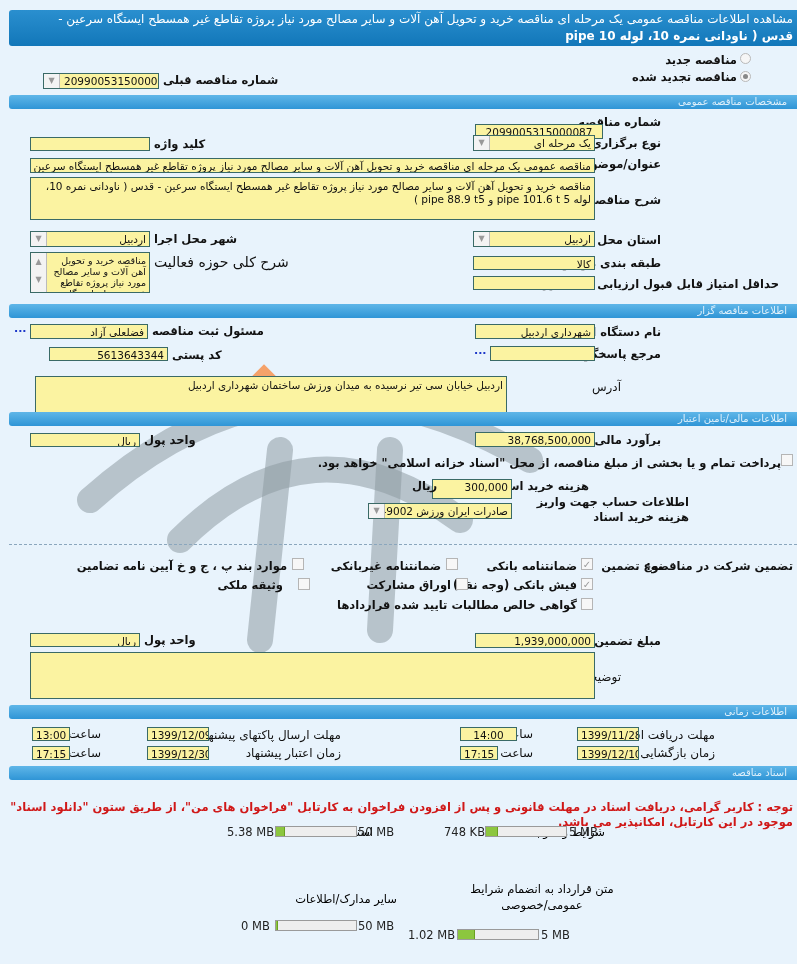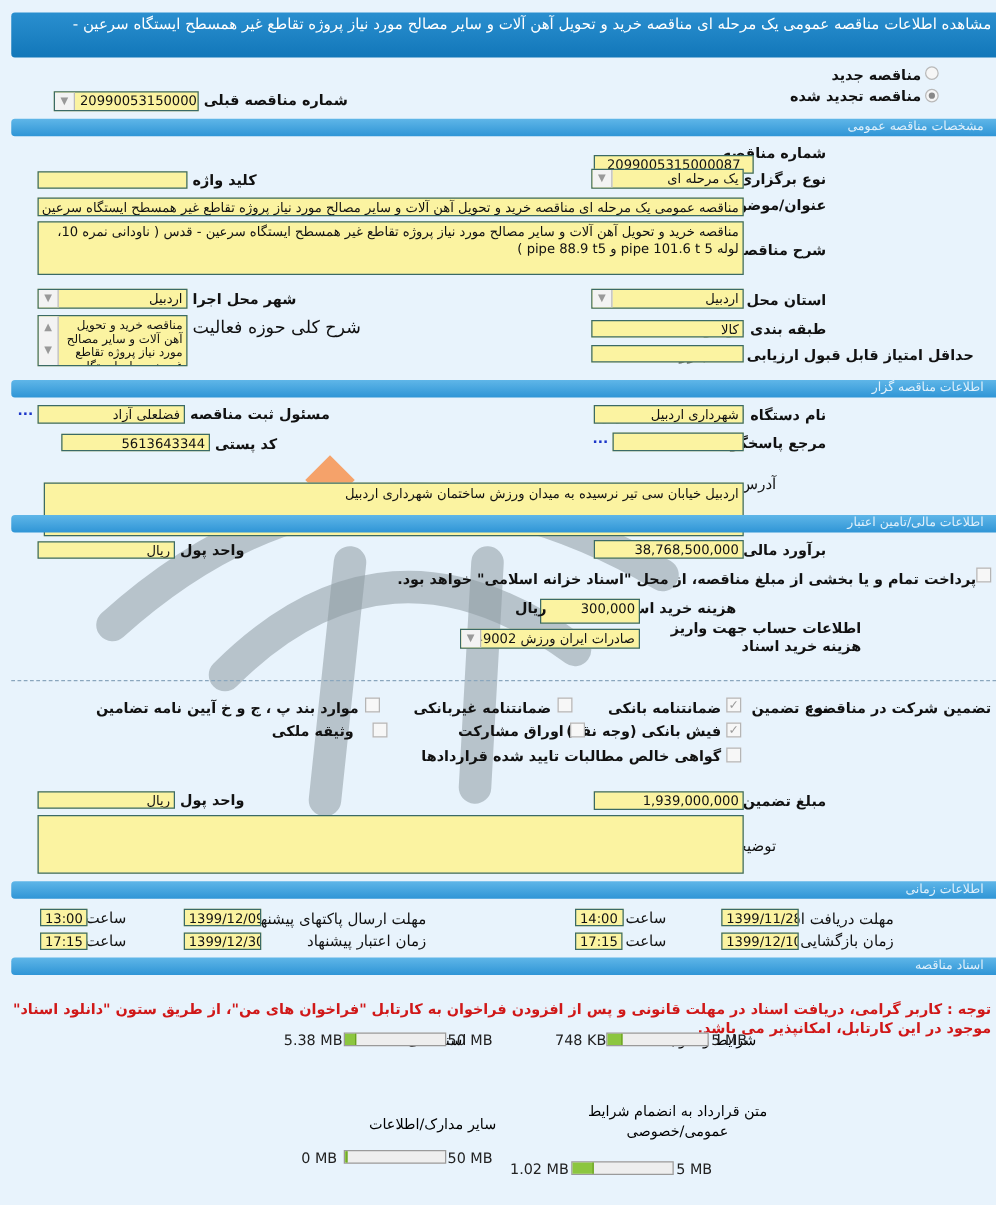--- a/index.html
+++ b/index.html
@@ -72,20 +72,21 @@
     <path d="M30 170 Q 230 -10 470 130"></path>
     <path d="M120 210 Q 250 80 400 190"></path>
     <path d="M220 120 L 200 310"></path>
     <path d="M330 120 L 320 300"></path>
   </g>
   <rect x="190" y="40" width="28" height="28" fill="#f5a26a" transform="rotate(45 204 54)"></rect>
 </svg>
 
 <div class="title-bar">
   <div class="l1">مشاهده اطلاعات مناقصه عمومی یک مرحله ای مناقصه خرید و تحویل آهن آلات و سایر مصالح مورد نیاز پروژه تقاطع غیر همسطح ایستگاه سرعین -</div>
+  <div>قدس ( ناودانی نمره 10، لوله pipe 10</div>
 </div>
 
 <div class="radio" style="left:740px;top:53px"></div>
 <div class="lbl b" style="right:60px;top:53px">مناقصه جدید</div>
 <div class="radio on" style="left:740px;top:71px"></div>
 <div class="lbl b" style="right:60px;top:70px">مناقصه تجدید شده</div>
 
 <div class="lbl b" style="left:163px;top:73px">شماره مناقصه قبلی</div>
 <div class="field num" style="left:43px;top:73px;width:116px;height:16px;padding-left:20px">
   <span class="dd-btn">▼</span>
@@ -146,21 +147,21 @@
 <div class="dots" style="left:14px;top:322px">...</div>
 
 <div class="lbl b" style="right:136px;top:347px">مرجع پاسخگویی</div>
 <div class="field" style="left:490px;top:346px;width:105px;height:15px"></div>
 <div class="dots" style="left:474px;top:344px">...</div>
 
 <div class="lbl b" style="left:172px;top:348px">کد پستی</div>
 <div class="field num" style="left:49px;top:347px;width:119px;height:14px;text-align:right">5613643344</div>
 
 <div class="lbl" style="right:176px;top:380px;font-size:12px">آدرس</div>
-<div class="field area" style="left:35px;top:386px;width:560px;height:43px">اردبیل خیابان سی تیر نرسیده به میدان ورزش ساختمان شهرداری اردبیل</div>
+<div class="field area" style="left:35px;top:376px;width:472px;height:43px">اردبیل خیابان سی تیر نرسیده به میدان ورزش ساختمان شهرداری اردبیل</div>
 
 <div class="section-band" style="top:412px">اطلاعات مالی/تامین اعتبار</div>
 
 <div class="lbl b" style="right:136px;top:433px">برآورد مالی</div>
 <div class="field num" style="left:475px;top:432px;width:120px;height:15px;text-align:right">38,768,500,000</div>
 
 <div class="lbl b" style="left:144px;top:433px">واحد پول</div>
 <div class="field" style="left:30px;top:433px;width:110px;height:14px">ریال</div>
 
 <div class="chk" style="left:781px;top:454px"></div>
@@ -209,21 +210,21 @@
 <div class="field" style="left:30px;top:633px;width:110px;height:14px">ریال</div>
 
 <div class="lbl" style="right:176px;top:670px;font-size:12px">توضیحات</div>
 <div class="field area" style="left:30px;top:652px;width:565px;height:47px"></div>
 
 <div class="section-band" style="top:705px">اطلاعات زمانی</div>
 
 <div class="lbl" style="right:82px;top:728px;font-size:12px">مهلت دریافت اسناد</div>
 <div class="field num" style="left:577px;top:727px;width:62px;height:14px">1399/11/28</div>
 <div class="lbl" style="right:264px;top:727px;font-size:12px">ساعت</div>
-<div class="field num" style="left:460px;top:727px;width:39px;height:14px;">14:00</div>
+<div class="field num" style="left:460px;top:727px;width:57px;height:14px;text-align:center">14:00</div>
 
 <div class="lbl" style="right:456px;top:728px;font-size:12px">مهلت ارسال پاکتهای پیشنهاد</div>
 <div class="field num" style="left:147px;top:727px;width:62px;height:14px">1399/12/09</div>
 <div class="lbl" style="right:696px;top:727px;font-size:12px">ساعت</div>
 <div class="field num" style="left:32px;top:727px;width:38px;height:14px;text-align:center">13:00</div>
 
 <div class="lbl" style="right:82px;top:746px;font-size:12px">زمان بازگشایی پاکت ها</div>
 <div class="field num" style="left:577px;top:746px;width:62px;height:14px">1399/12/10</div>
 <div class="lbl" style="right:264px;top:746px;font-size:12px">ساعت</div>
 <div class="field num" style="left:460px;top:746px;width:38px;height:14px;text-align:center">17:15</div>

